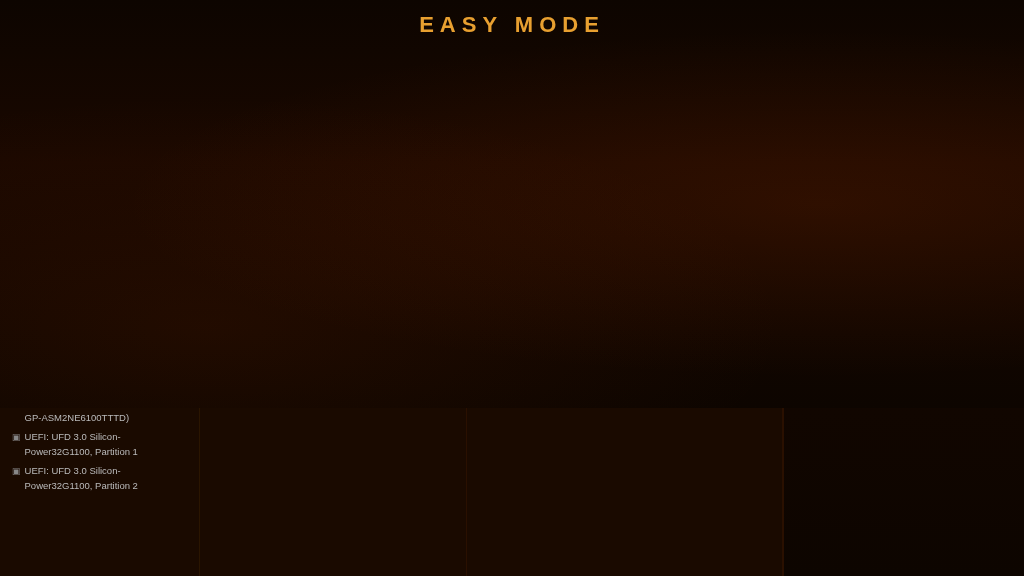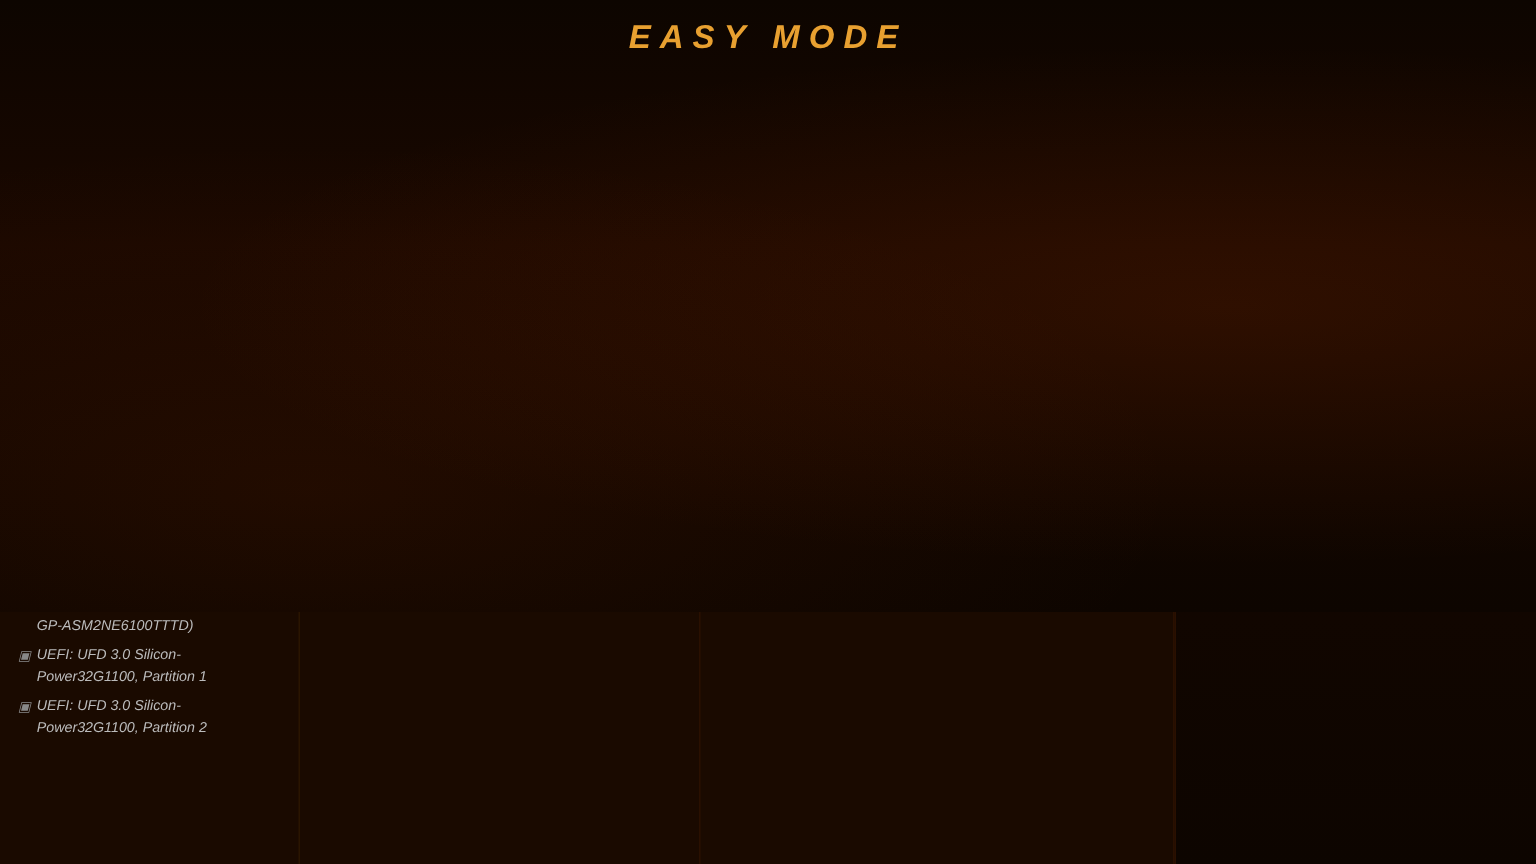--- a/index.html
+++ b/index.html
@@ -22,21 +22,20 @@
         radial-gradient(ellipse at 20% 80%, rgba(180,60,0,0.1) 0%, transparent 50%),
         linear-gradient(180deg, #0d0500 0%, #1a0800 40%, #0d0500 100%);
       z-index: 0;
     }
 
     .main {
       position: relative;
       z-index: 1;
       width: 1024px;
       height: 408px;
-      font-style: italic;
     }
 
     
     .header {
       height: 50px;
       display: flex;
       align-items: center;
       justify-content: space-between;
       padding: 0 12px;
       background: linear-gradient(180deg, #2a1000 0%, #1a0800 100%);

